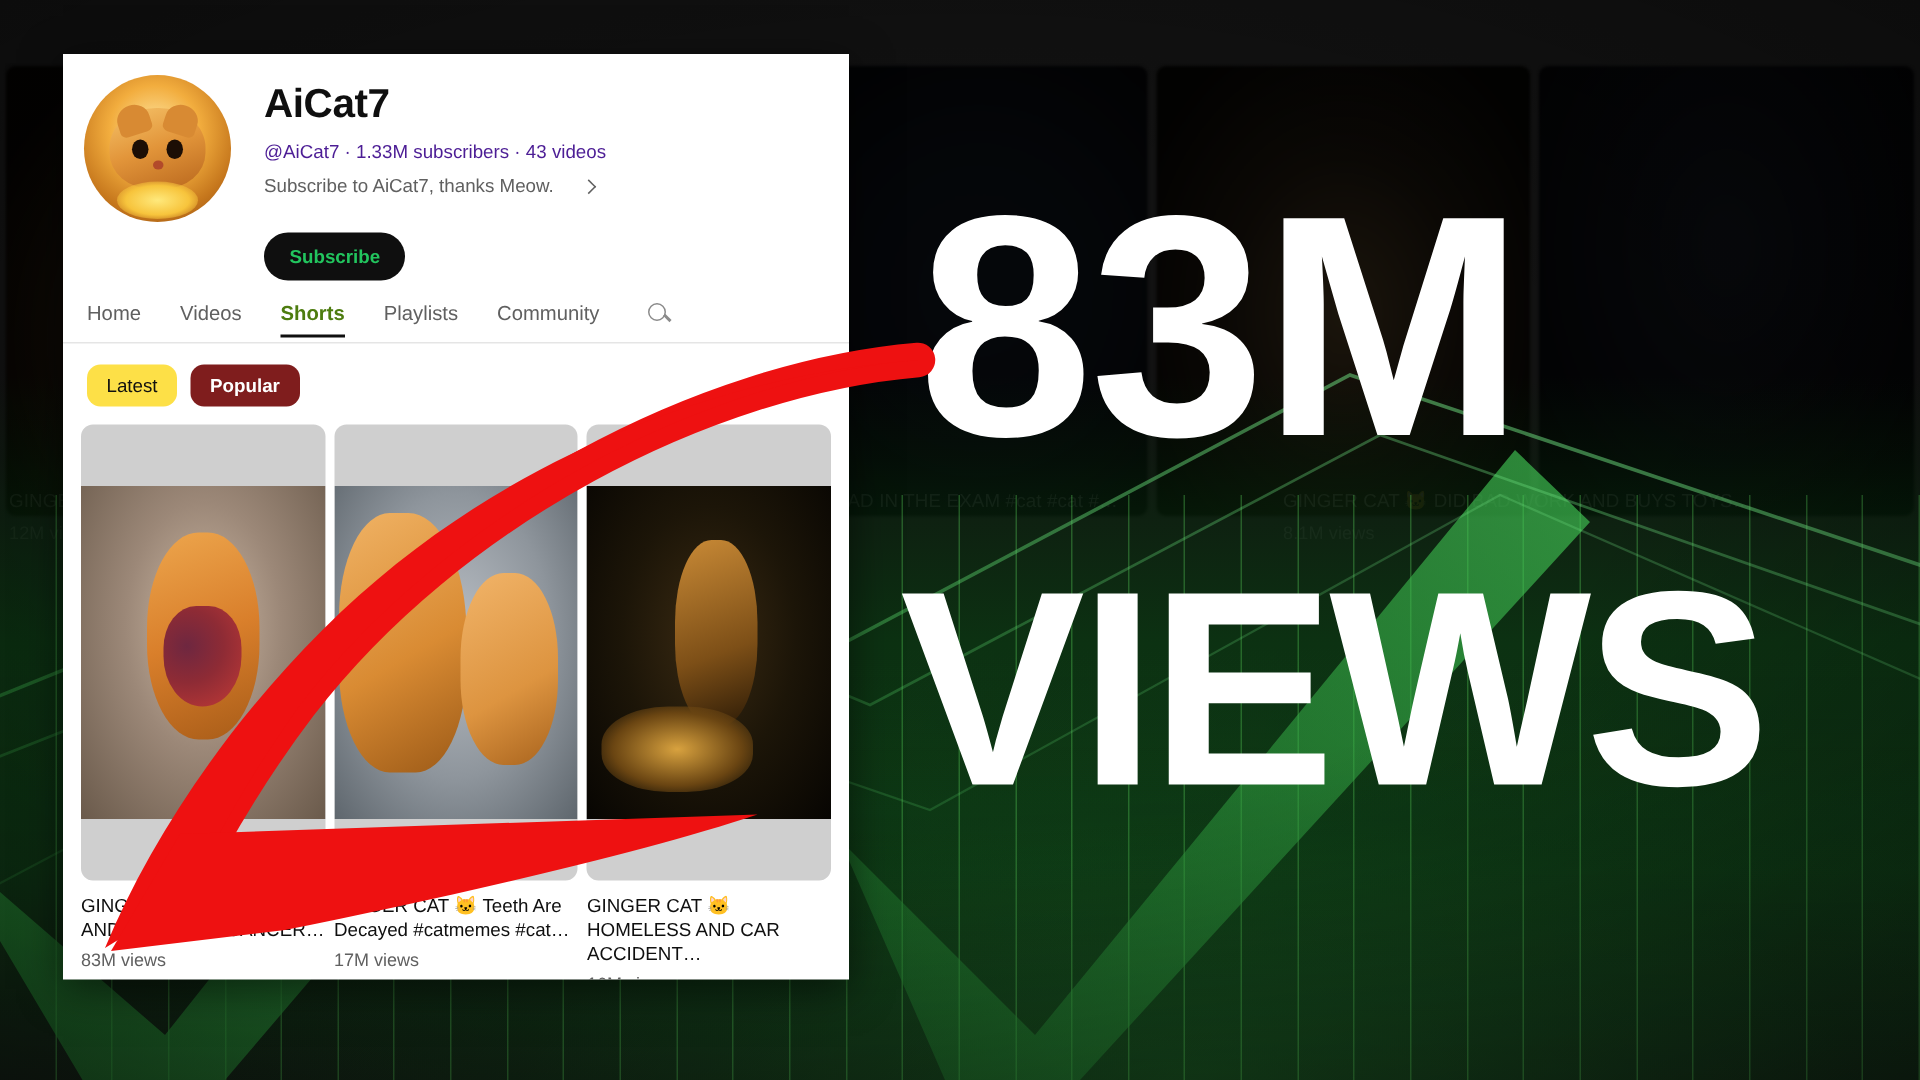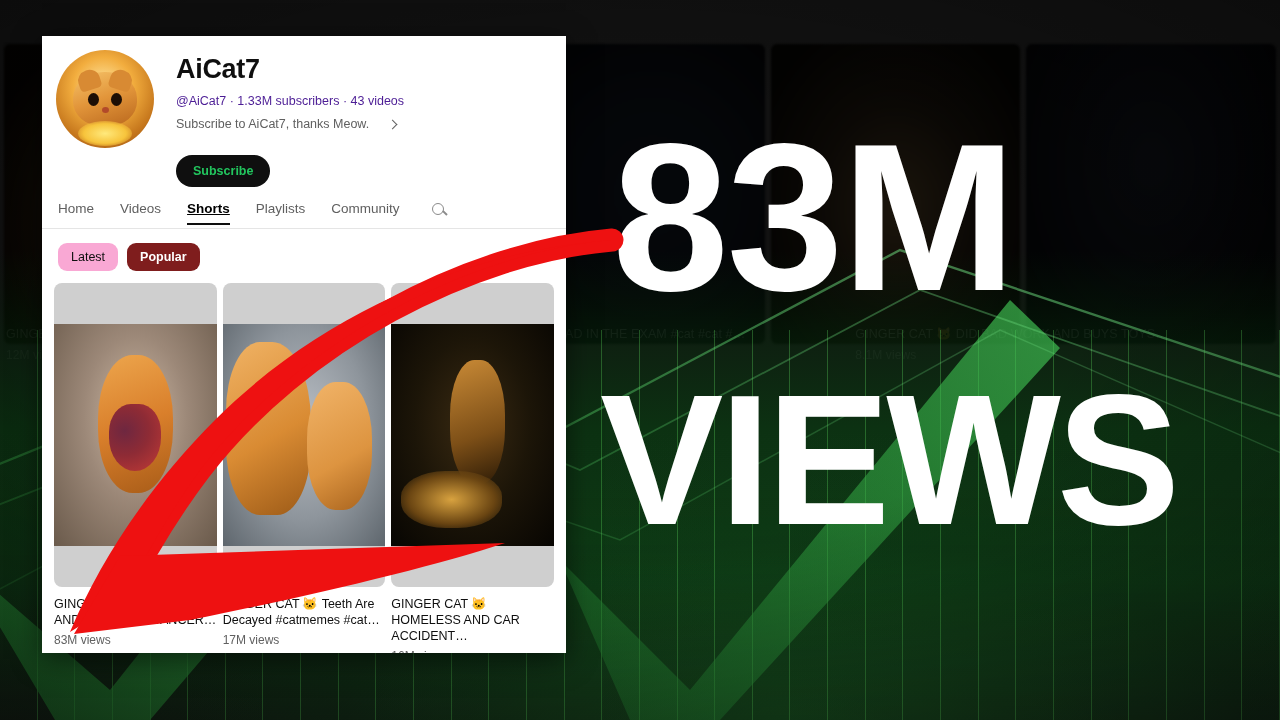--- a/index.html
+++ b/index.html
@@ -83,28 +83,28 @@
   .ch-sub { font-size:12.5px; color:#4c1d95; margin-top:9px; }
   .ch-desc { font-size:12.5px; color:#606060; margin-top:9px; display:flex; align-items:center; gap:20px; }
   .chev { display:inline-block; width:7px; height:7px; border-top:1.6px solid #606060; border-right:1.6px solid #606060; transform:rotate(45deg); }
   .sub-btn {
     display:inline-block; margin-top:24px; background:#0f0f0f; color:#22c55e;
     font-size:12.5px; font-weight:bold; padding:9px 17px; border-radius:18px; border:none; cursor:pointer;
   }
 
   .tabs { display:flex; align-items:flex-start; gap:26px; padding:14px 0 0 16px; border-bottom:1px solid #e5e5e5; }
   .tab { font-size:13.5px; color:#606060; padding-bottom:9px; cursor:pointer; position:relative; }
-  .tab.active { color:#000000; font-weight:bold;text-decoration:underline; }
+  .tab.active { color:#4d7c0f; font-weight:bold; }
   .tab.active::after { content:""; position:absolute; left:0; right:0; bottom:0; height:2.5px; background:#0f0f0f; }
   .tab-search { margin-left:6px; padding-bottom:9px; }
   .mag { display:inline-block; width:12px; height:12px; border:1.7px solid #8b8b8b; border-radius:50%; position:relative; }
   .mag::after { content:""; position:absolute; width:6px; height:1.7px; background:#8b8b8b; right:-5px; bottom:0px; transform:rotate(45deg); }
 
   .chips { display:flex; gap:9px; padding:14px 0 12px 16px; }
-  .chip { font-size:12.5px; padding:7px 13px; border-radius:9px; background:#f9a8d4; color:#0f0f0f; cursor:pointer; }
+  .chip { font-size:12.5px; padding:7px 13px; border-radius:9px; background:#fde047; color:#0f0f0f; cursor:pointer; }
   .chip.on { background:#7f1d1d; color:#fff; font-weight:bold; }
 
   .grid { display:flex; gap:6px; padding:0 12px; }
   .vcard { flex:1; cursor:pointer; }
   .vthumb {
     height:304px; border-radius:8px; background:#cfcfcf; overflow:hidden;
     display:flex; align-items:center; justify-content:center; position:relative;
   }
   .vthumb .inner { width:100%; height:222px; }
   .t1 { background: radial-gradient(ellipse at 50% 42%, #cdb9a5 0%, #9c8878 45%, #6a5a4b 100%); position:relative; }

